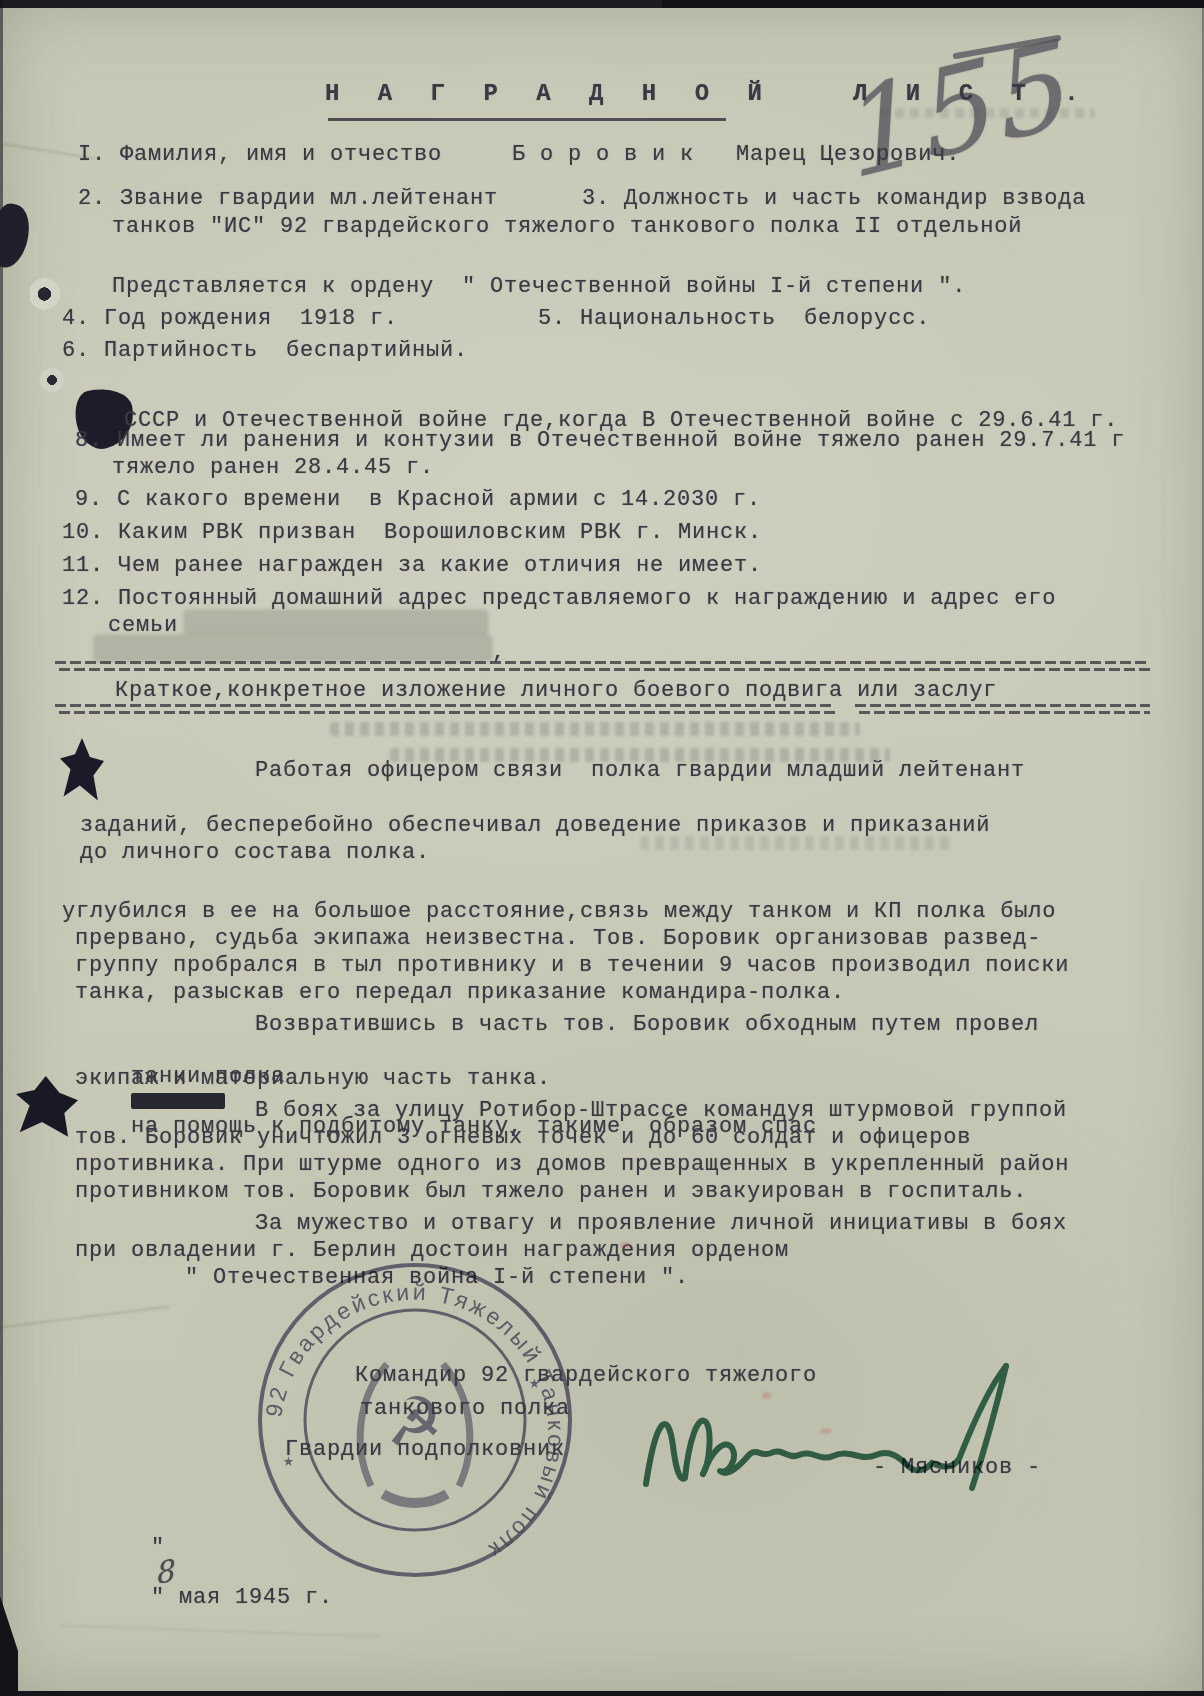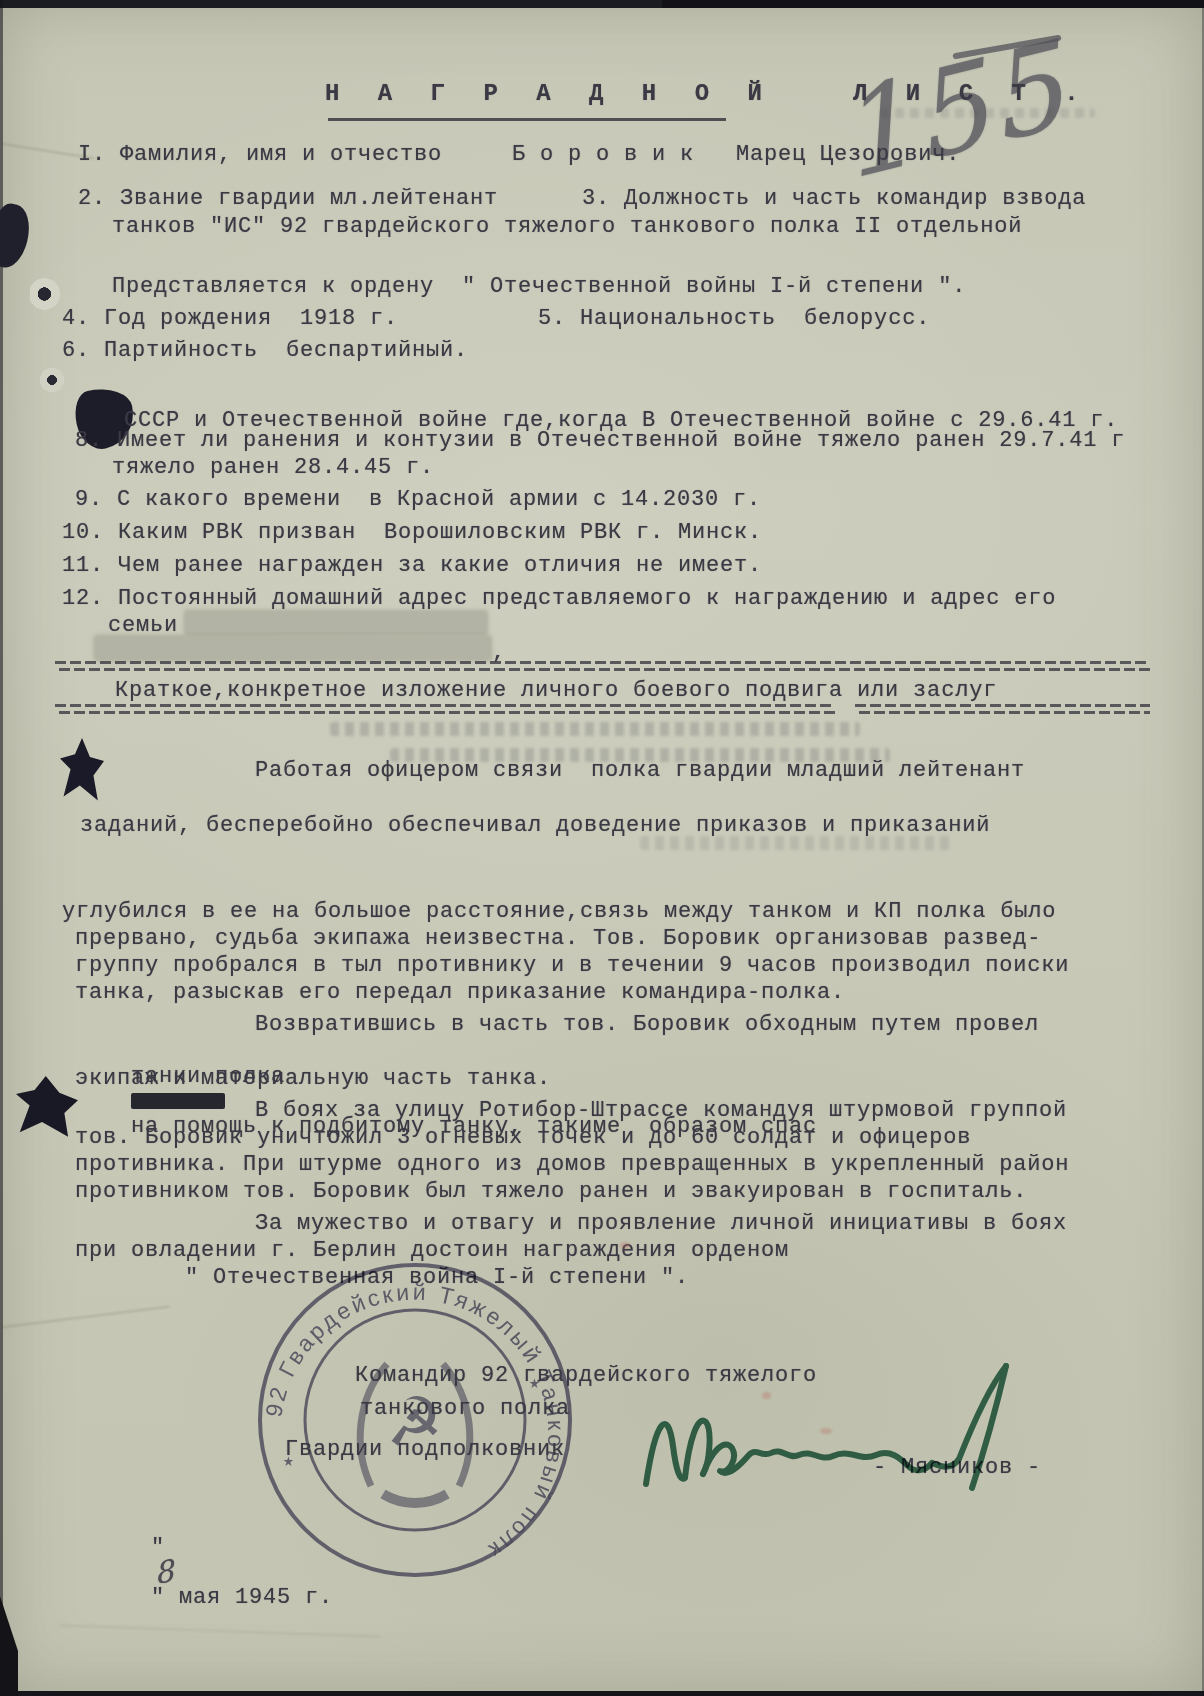--- a/index.html
+++ b/index.html
@@ -100,20 +100,21 @@
   <div class="t" style="left:115px;top:678px;">Краткое,конкретное изложение личного боевого подвига или заслуг</div>
   <div class="sep" style="left:55px;top:704px;width:780px;"></div>
   <div class="sep" style="left:855px;top:704px;width:295px;"></div>
 
   <div class="smudge" style="left:330px;top:722px;width:530px;"></div>
   <div class="smudge" style="left:390px;top:748px;width:500px;"></div>
   <div class="smudge" style="left:640px;top:836px;width:310px;opacity:.13;"></div>
 
   <div class="t" style="left:255px;top:758px;">Работая офицером связи  полка гвардии младший лейтенант</div>
   <div class="t" style="left:80px;top:813px;">заданий, бесперебойно обеспечивал доведение приказов и приказаний</div>
+  <div class="t" style="left:80px;top:840px;">до личного состава полка.</div>
 
   <div class="t" style="left:62px;top:899px;">углубился в ее на большое расстояние,связь между танком и КП полка было</div>
   <div class="t" style="left:75px;top:926px;">прервано, судьба экипажа неизвестна. Тов. Боровик организовав развед-</div>
   <div class="t" style="left:75px;top:953px;">группу пробрался в тыл противнику и в течении 9 часов производил поиски</div>
   <div class="t" style="left:75px;top:980px;">танка, разыскав его передал приказание командира-полка.</div>
 
   <div class="t" style="left:255px;top:1012px;">Возвратившись в часть тов. Боровик обходным путем провел</div>
   <div class="t" style="left:75px;top:1039px;">
     <span>танки полка</span>
     <span class="blot"></span>

